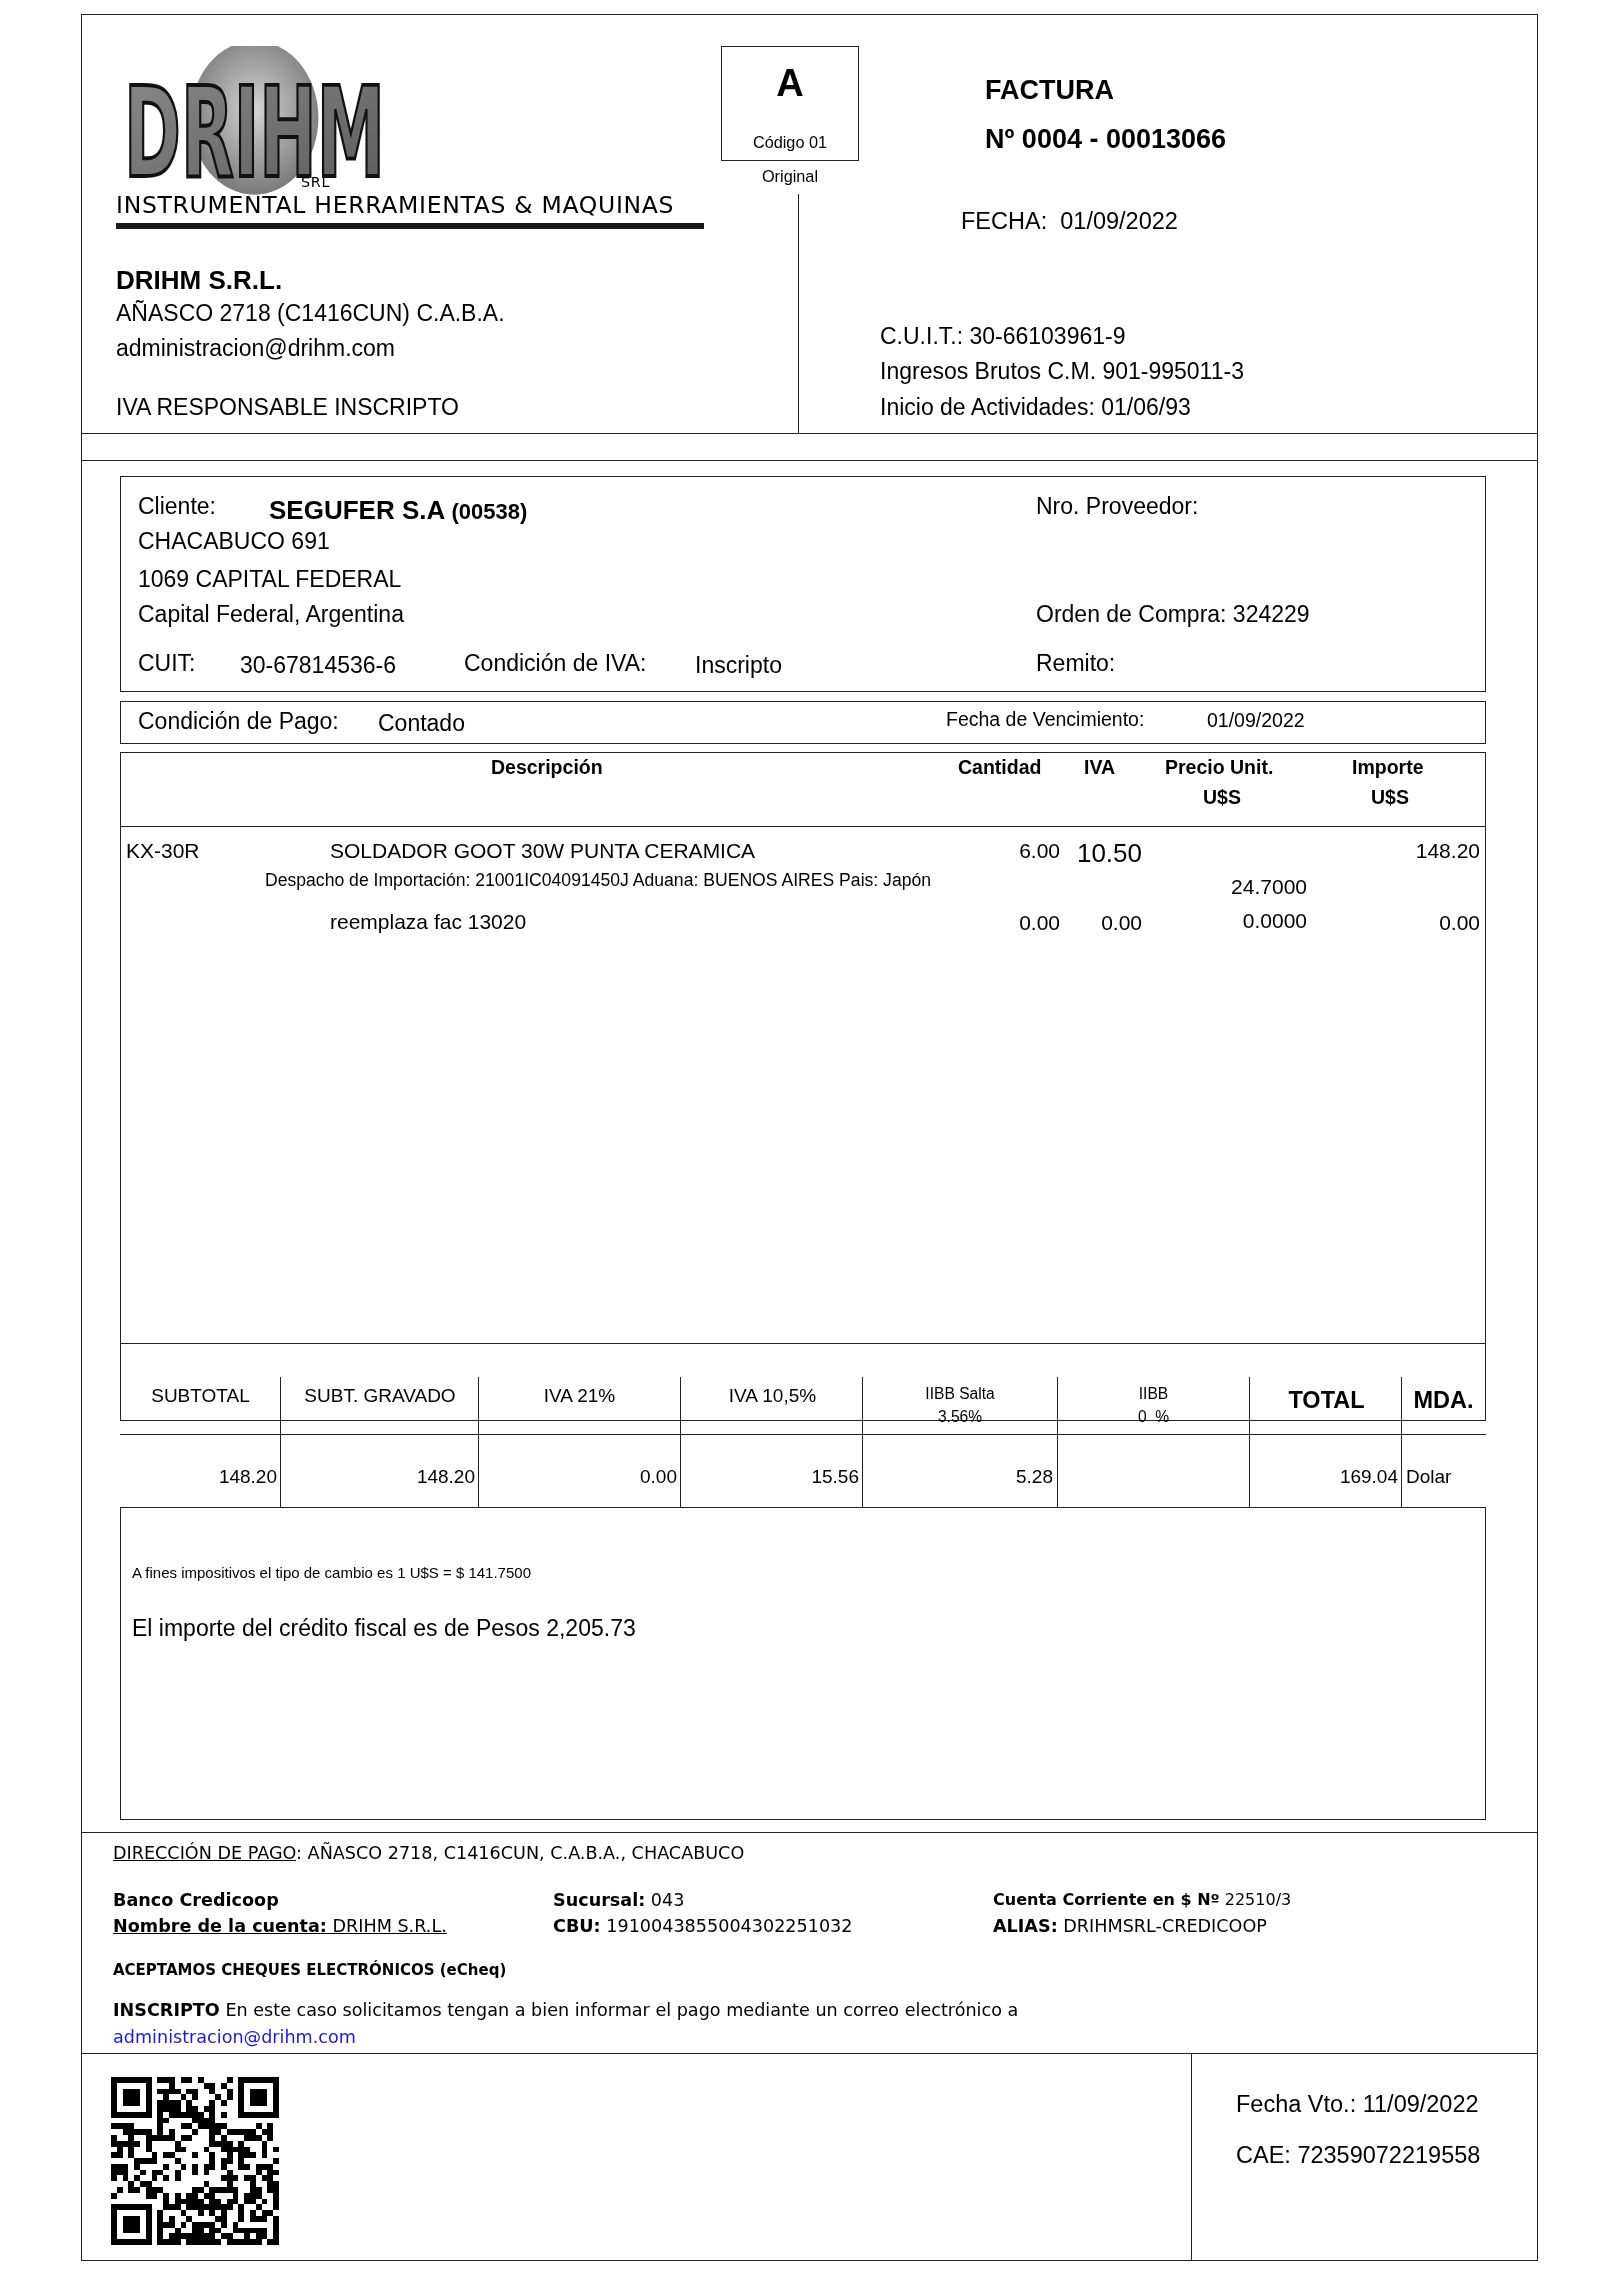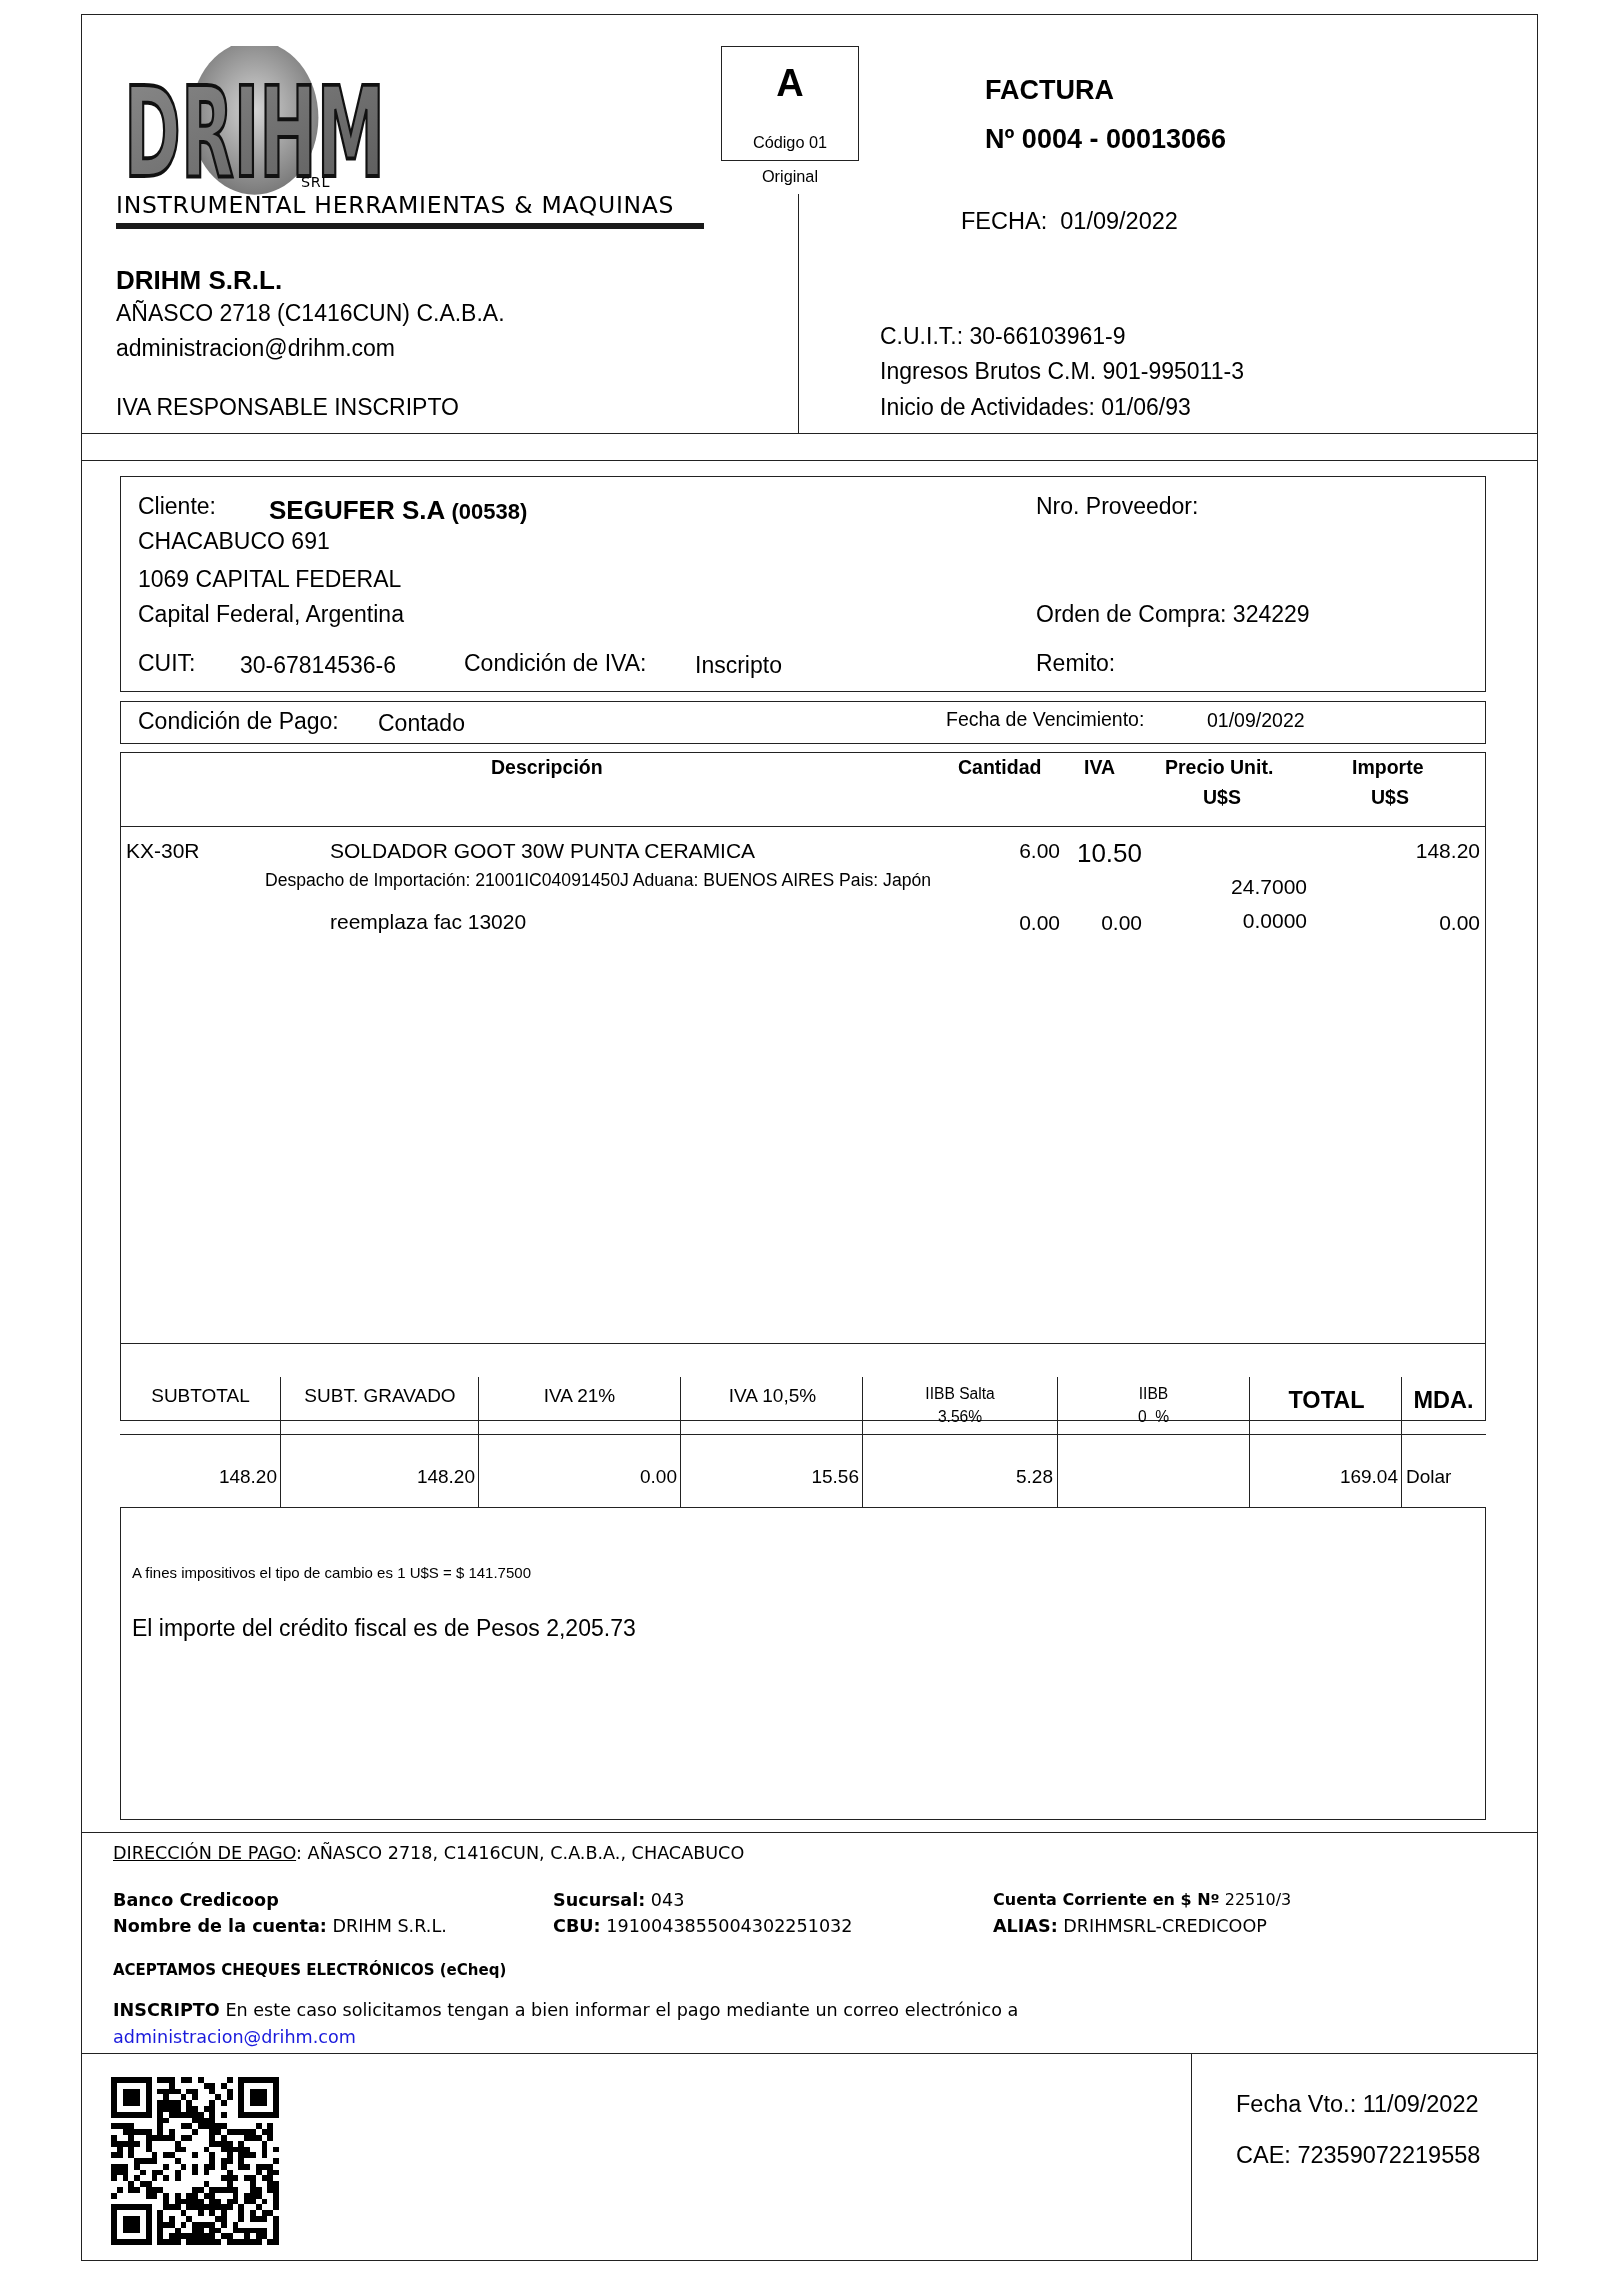--- a/index.html
+++ b/index.html
@@ -153,21 +153,21 @@
 <div class="box" style="left:120px; top:1507px; width:1366px; height:313px; border-top:none;"></div>
 <div class="t" style="left:132px; top:1565px; font-size:15px;">A fines impositivos el tipo de cambio es 1 U$S = $ 141.7500</div>
 <div class="t" style="left:132px; top:1569px; font-size:23px;margin-top:48px;">El importe del crédito fiscal es de Pesos 2,205.73</div>
 
 <div class="hline" style="left:81px; top:1832px; width:1457px;"></div>
 <div class="t tahoma" style="left:113px; top:1845px; font-size:17.6px;">
   <span class="underline">DIRECCIÓN DE PAGO</span><span>: AÑASCO 2718, C1416CUN, C.A.B.A., CHACABUCO</span>
 </div>
 
 <div class="t tahoma bold" style="left:113px; top:1892px; font-size:17.6px;">Banco Credicoop</div>
-<div class="t tahoma" style="left:113px; top:1918px; font-size:17.6px;">
+<div class="t tahoma" style="left:113px; top:1918px; font-size:17.6px;text-decoration:underline;">
   <b>Nombre de la cuenta:</b><span> DRIHM S.R.L.</span>
 </div>
 <div class="t tahoma" style="left:553px; top:1892px; font-size:17.6px;">
   <b>Sucursal:</b><span> 043</span>
 </div>
 <div class="t tahoma" style="left:553px; top:1918px; font-size:17.6px;">
   <b>CBU:</b><span> 1910043855004302251032</span>
 </div>
 <div class="t tahoma" style="left:993px; top:1892px; font-size:16px;">
   <b>Cuenta Corriente en $ Nº</b><span> 22510/3</span>

